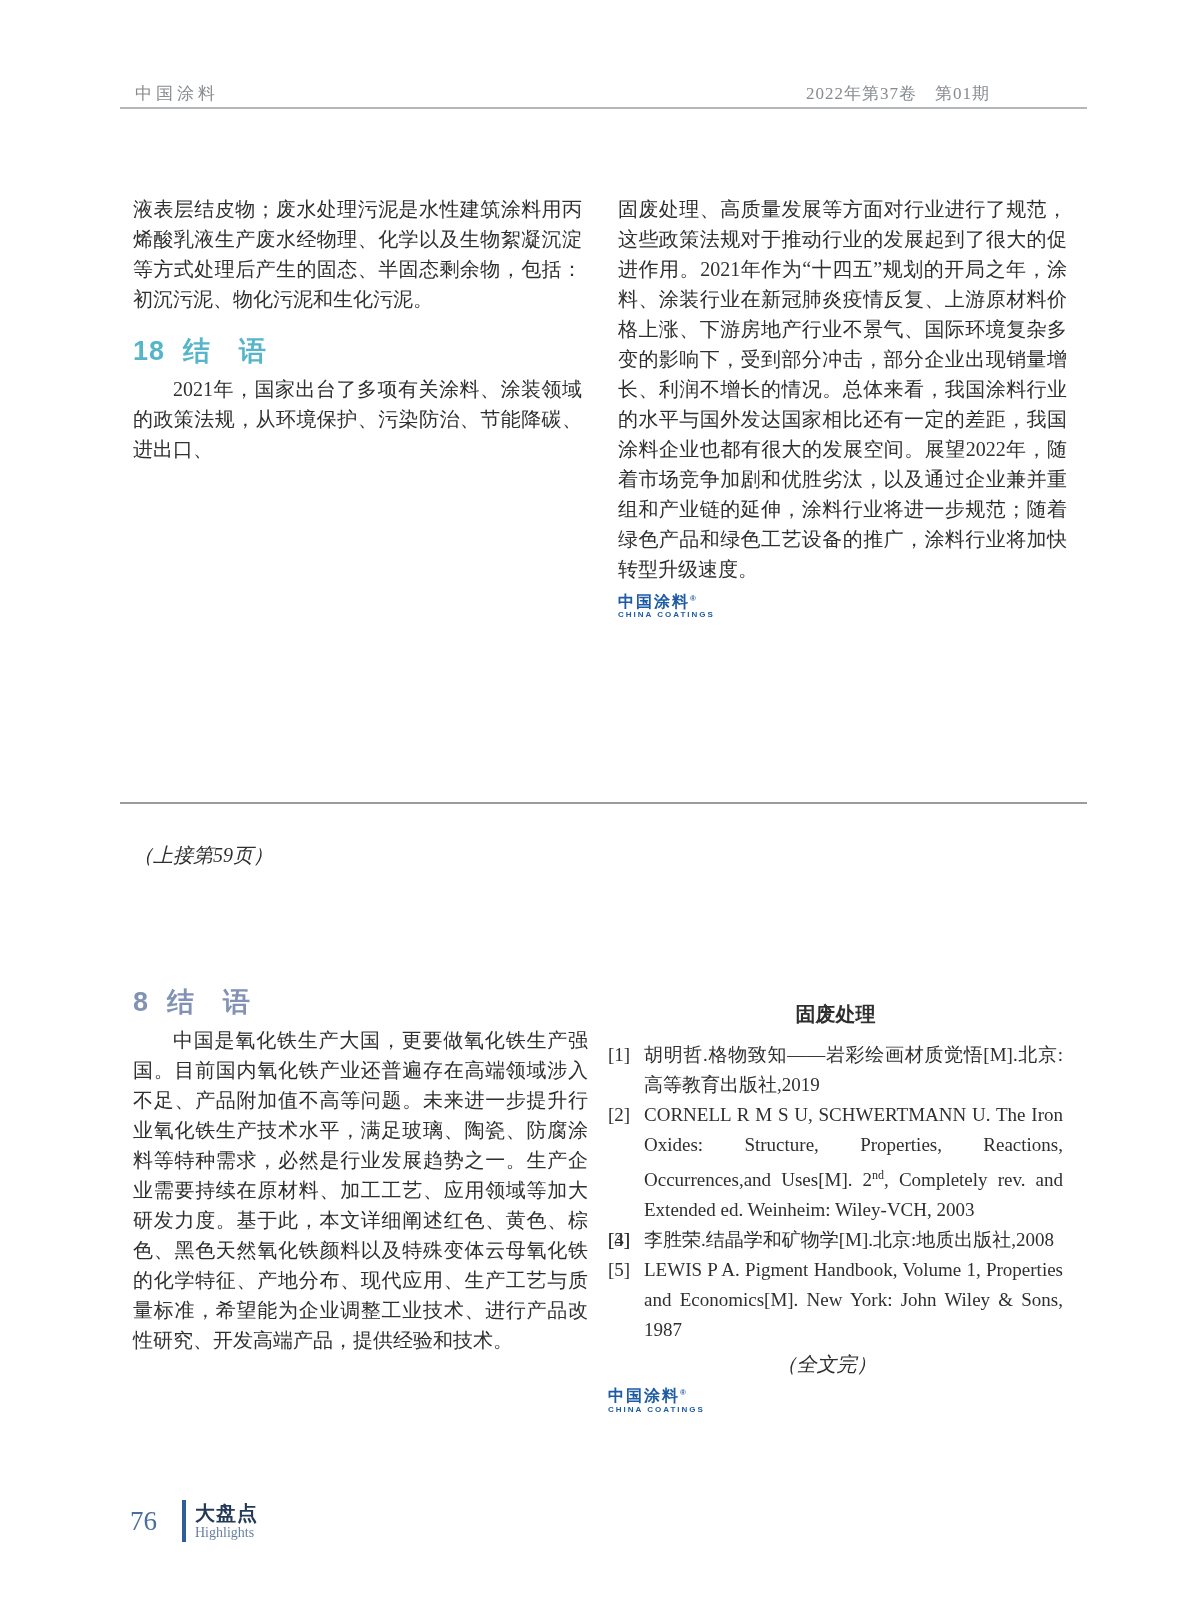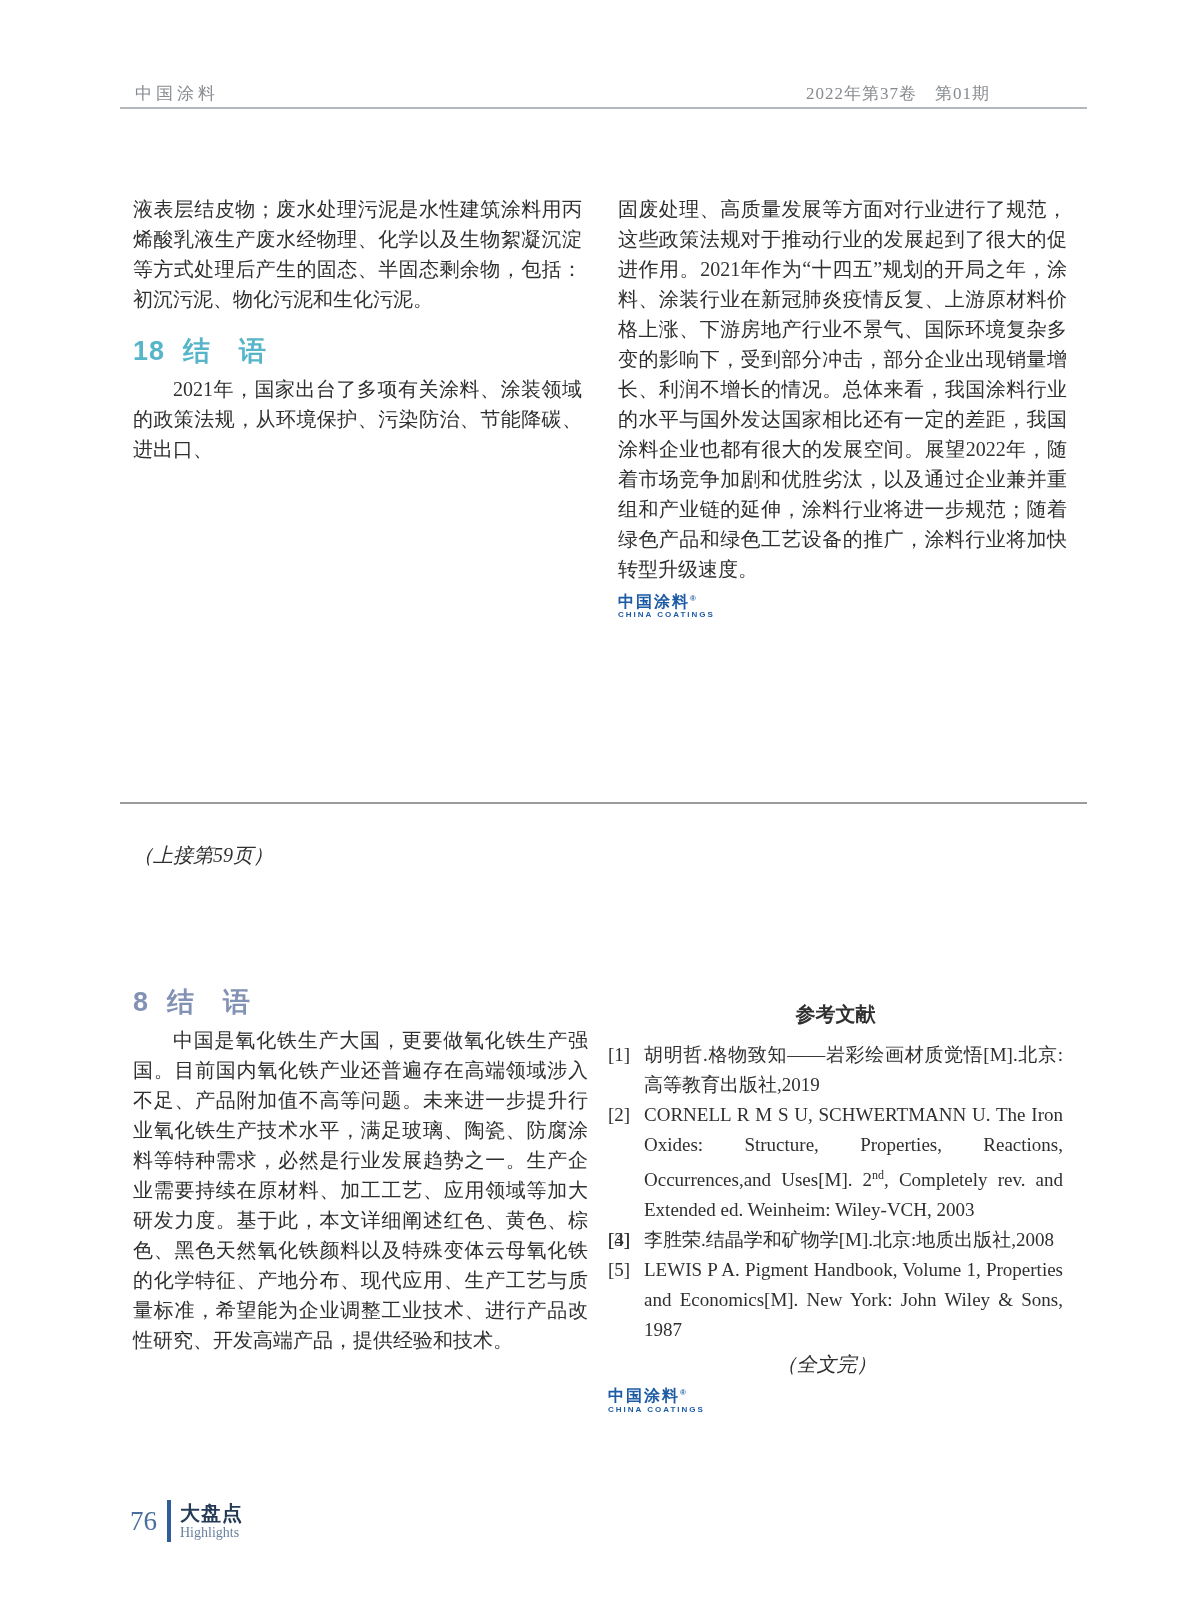--- a/index.html
+++ b/index.html
@@ -32,21 +32,21 @@
   .mid-rule  { position:absolute; left:120px; top:802px; width:970px; height:2px; background:#9b9b9b; }
   .cont-note { position:absolute; left:133px; top:822px; font-size:20px; font-style:italic; color:#2f2f2f;margin-top:20px; }
   .end-note  { text-align:center; margin:6px 18px 0 0; font-size:20px; font-style:italic; }
   
   .ref-heading { text-align:center; font-weight:bold; font-size:20px; margin:16px 0 12px 0; }
   .ref-item { position:relative; padding-left:36px; font-size:19px; line-height:30px; text-align:justify; }
   .ref-num  { position:absolute; left:0; top:0; }
   .ref-item sup { font-size:12px; }
   
   .footer { position:absolute; left:130px; top:1500px; display:flex; align-items:center; }
-  .page-num   { font-size:27px; color:#4a6f9f; margin-right:10px; }
+  .page-num   { font-size:27px; color:#4a6f9f; margin-right:25px; }
   .footer-bar { width:4px; height:42px; background:#2e5d99; margin-right:9px; }
   .sec-cn { display:block; font-family:"Liberation Sans", sans-serif; font-weight:bold;
             font-size:20px; line-height:23px; color:#253a56; letter-spacing:1px; }
   .sec-en { display:block; font-size:14px; line-height:16px; color:#68809f; }
 </style>
 </head>
 <body>
 
 <div class="page">
 
@@ -71,21 +71,21 @@
 
   <div class="mid-rule"></div>
   <div class="cont-note">（上接第59页）</div>
 
   <div class="bottom-section">
     <div class="col">
       <h2 class="heading heading-slate heading-first"><span class="h-num">8</span><span>结　语</span></h2>
       <p class="body indent">中国是氧化铁生产大国，更要做氧化铁生产强国。目前国内氧化铁产业还普遍存在高端领域涉入不足、产品附加值不高等问题。未来进一步提升行业氧化铁生产技术水平，满足玻璃、陶瓷、防腐涂料等特种需求，必然是行业发展趋势之一。生产企业需要持续在原材料、加工工艺、应用领域等加大研发力度。基于此，本文详细阐述红色、黄色、棕色、黑色天然氧化铁颜料以及特殊变体云母氧化铁的化学特征、产地分布、现代应用、生产工艺与质量标准，希望能为企业调整工业技术、进行产品改性研究、开发高端产品，提供经验和技术。</p>
     </div>
     <div class="col">
-      <div class="ref-heading">参考文献</div>
+      <div class="ref-heading">固废处理</div>
 
       <div class="ref-item">
         <span class="ref-num">[1]</span>
         <span>胡明哲.格物致知——岩彩绘画材质觉悟[M].北京:高等教育出版社,2019</span>
       </div>
       <div class="ref-item">
         <span class="ref-num">[2]</span>
         <span>CORNELL R M S U, SCHWERTMANN U. The Iron Oxides: Structure, Properties, Reactions, Occurrences,and Uses[M]. 2</span><sup>nd</sup><span>, Completely rev. and Extended ed. Weinheim: Wiley-VCH, 2003</span>
       </div>
       <div class="ref-item">

